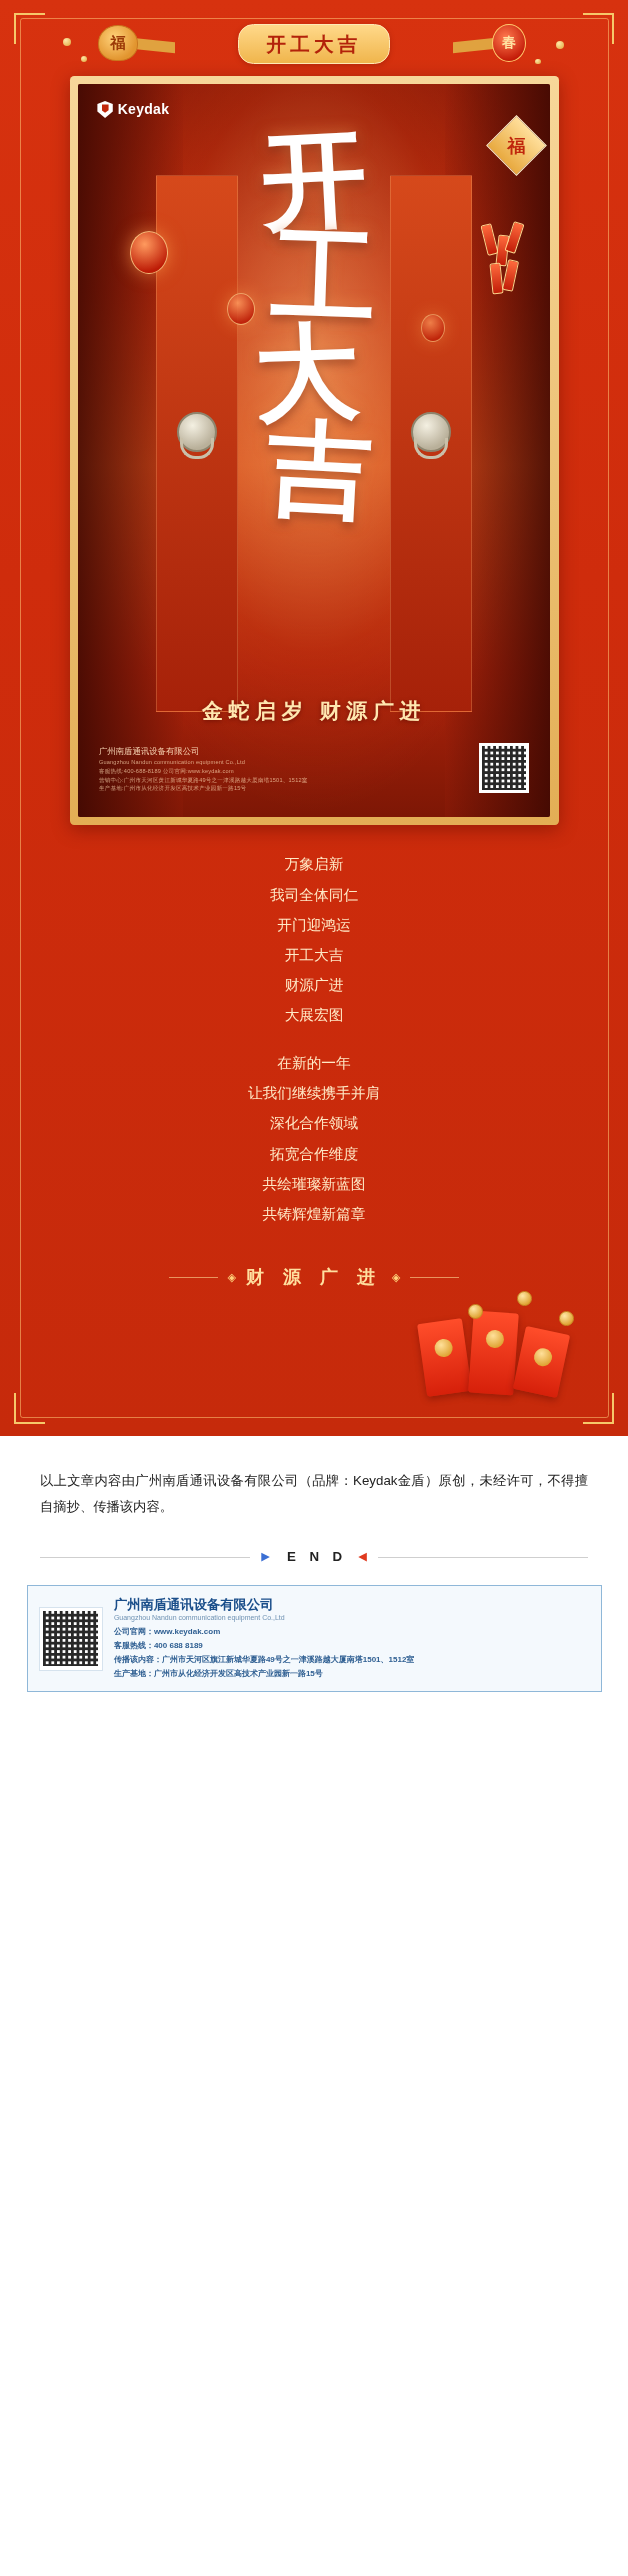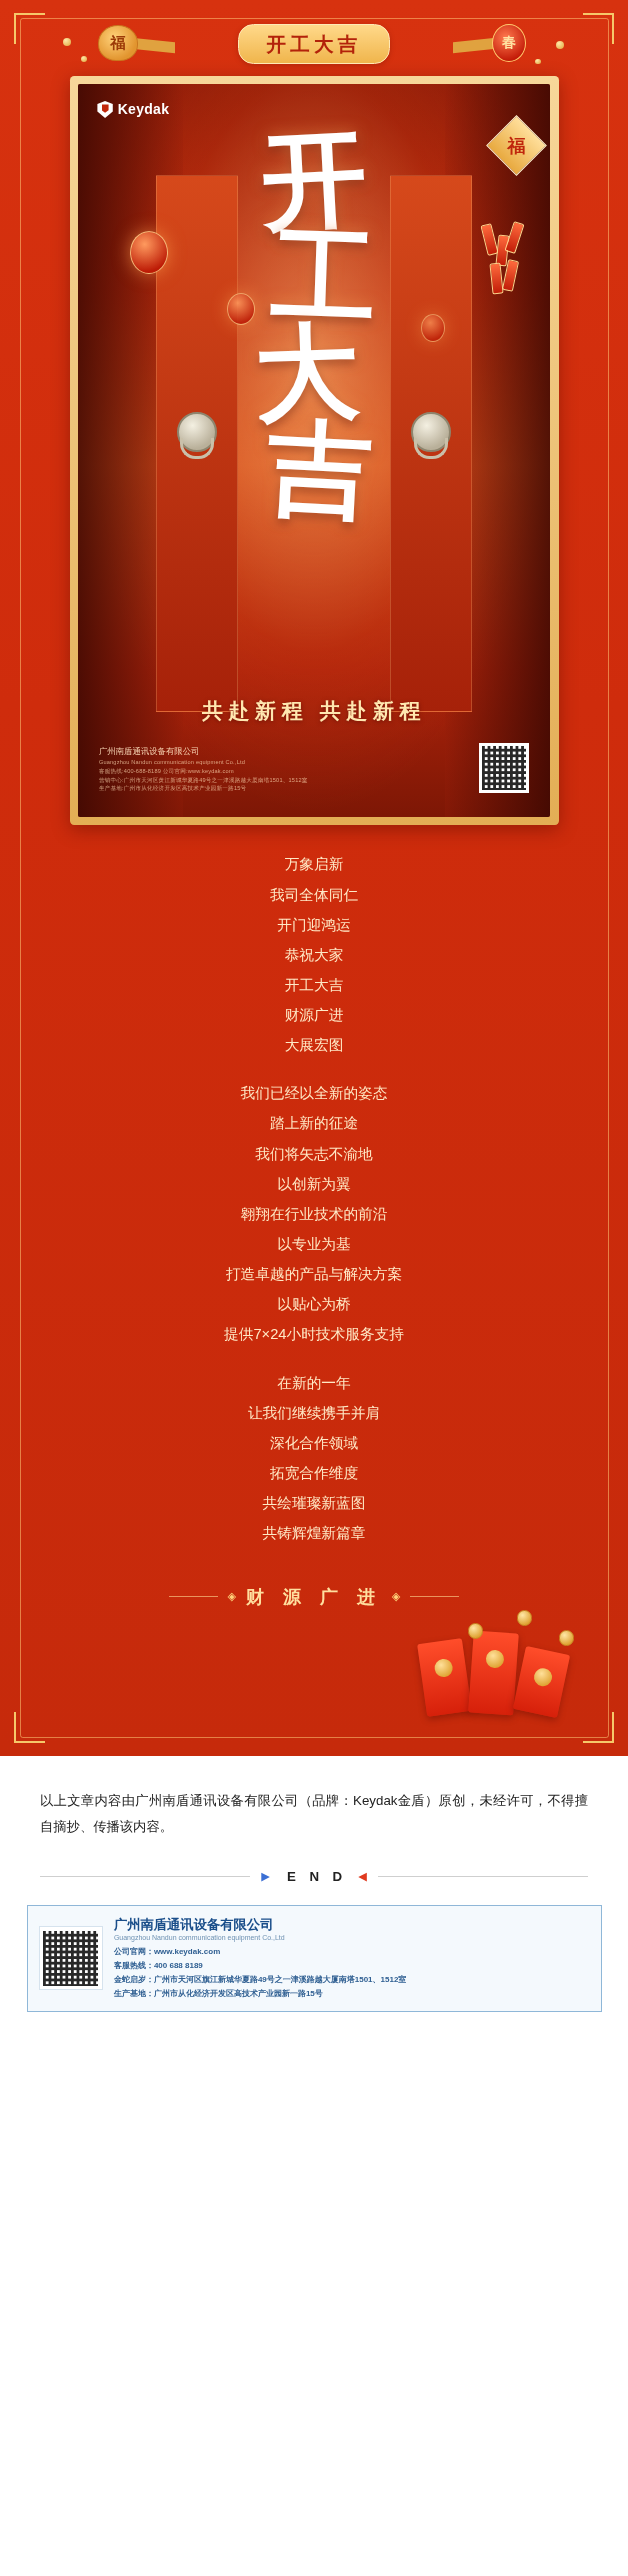--- a/index.html
+++ b/index.html
@@ -383,56 +383,44 @@
           <span>福</span>
         </div>
 
         <div class="big-chars">
           <span class="ch">开</span>
           <span class="ch">工</span>
           <span class="ch">大</span>
           <span class="ch">吉</span>
         </div>
 
-        <div class="poster-slogan">共赴新程  共赴新程</div>
+        <div class="poster-slogan">金蛇启岁  财源广进</div>
 
         <div class="poster-footer">
           <div class="cn">广州南盾通讯设备有限公司</div>
           <div class="en">Guangzhou Nandun communication equipment Co.,Ltd</div>
           <div class="en">客服热线:400-688-8189        公司官网:www.keydak.com</div>
           <div class="en">营销中心:广州市天河区黄江新城华夏路49号之一津溪路越大厦南塔1501、1512室</div>
           <div class="en">生产基地:广州市从化经济开发区高技术产业园新一路15号</div>
         </div>
 
         <div class="poster-qr">
           <div class="qr-grid"></div>
         </div>
       </div>
     </div>
 
     <div class="greeting">
       <div class="blk">
         <div>万象启新</div>
         <div>我司全体同仁</div>
         <div>开门迎鸿运</div>
-        <div>恭祝大家</div>
         <div>开工大吉</div>
         <div>财源广进</div>
         <div>大展宏图</div>
-      </div>
-      <div class="blk">
-        <div>我们已经以全新的姿态</div>
-        <div>踏上新的征途</div>
-        <div>我们将矢志不渝地</div>
-        <div>以创新为翼</div>
-        <div>翱翔在行业技术的前沿</div>
-        <div>以专业为基</div>
-        <div>打造卓越的产品与解决方案</div>
-        <div>以贴心为桥</div>
-        <div>提供7×24小时技术服务支持</div>
       </div>
       <div class="blk">
         <div>在新的一年</div>
         <div>让我们继续携手并肩</div>
         <div>深化合作领域</div>
         <div>拓宽合作维度</div>
         <div>共绘璀璨新蓝图</div>
         <div>共铸辉煌新篇章</div>
       </div>
     </div>
@@ -467,19 +455,19 @@
 
   <div class="footer-card">
     <div class="footer-qr">
       <div class="qr-grid"></div>
     </div>
     <div class="footer-text">
       <div class="f-title">广州南盾通讯设备有限公司</div>
       <div class="f-en">Guangzhou Nandun communication equipment Co.,Ltd</div>
       <div class="f-line">公司官网：www.keydak.com</div>
       <div class="f-line">客服热线：400 688 8189</div>
-      <div class="f-line">金蛇启岁：广州市天河区旗江新城华夏路49号之一津溪路越大厦南塔1501、1512室</div>
+      <div class="f-line">传播该内容：广州市天河区旗江新城华夏路49号之一津溪路越大厦南塔1501、1512室</div>
       <div class="f-line">生产基地：广州市从化经济开发区高技术产业园新一路15号</div>
     </div>
   </div>
 
 </div>
 
 
 </body></html>

